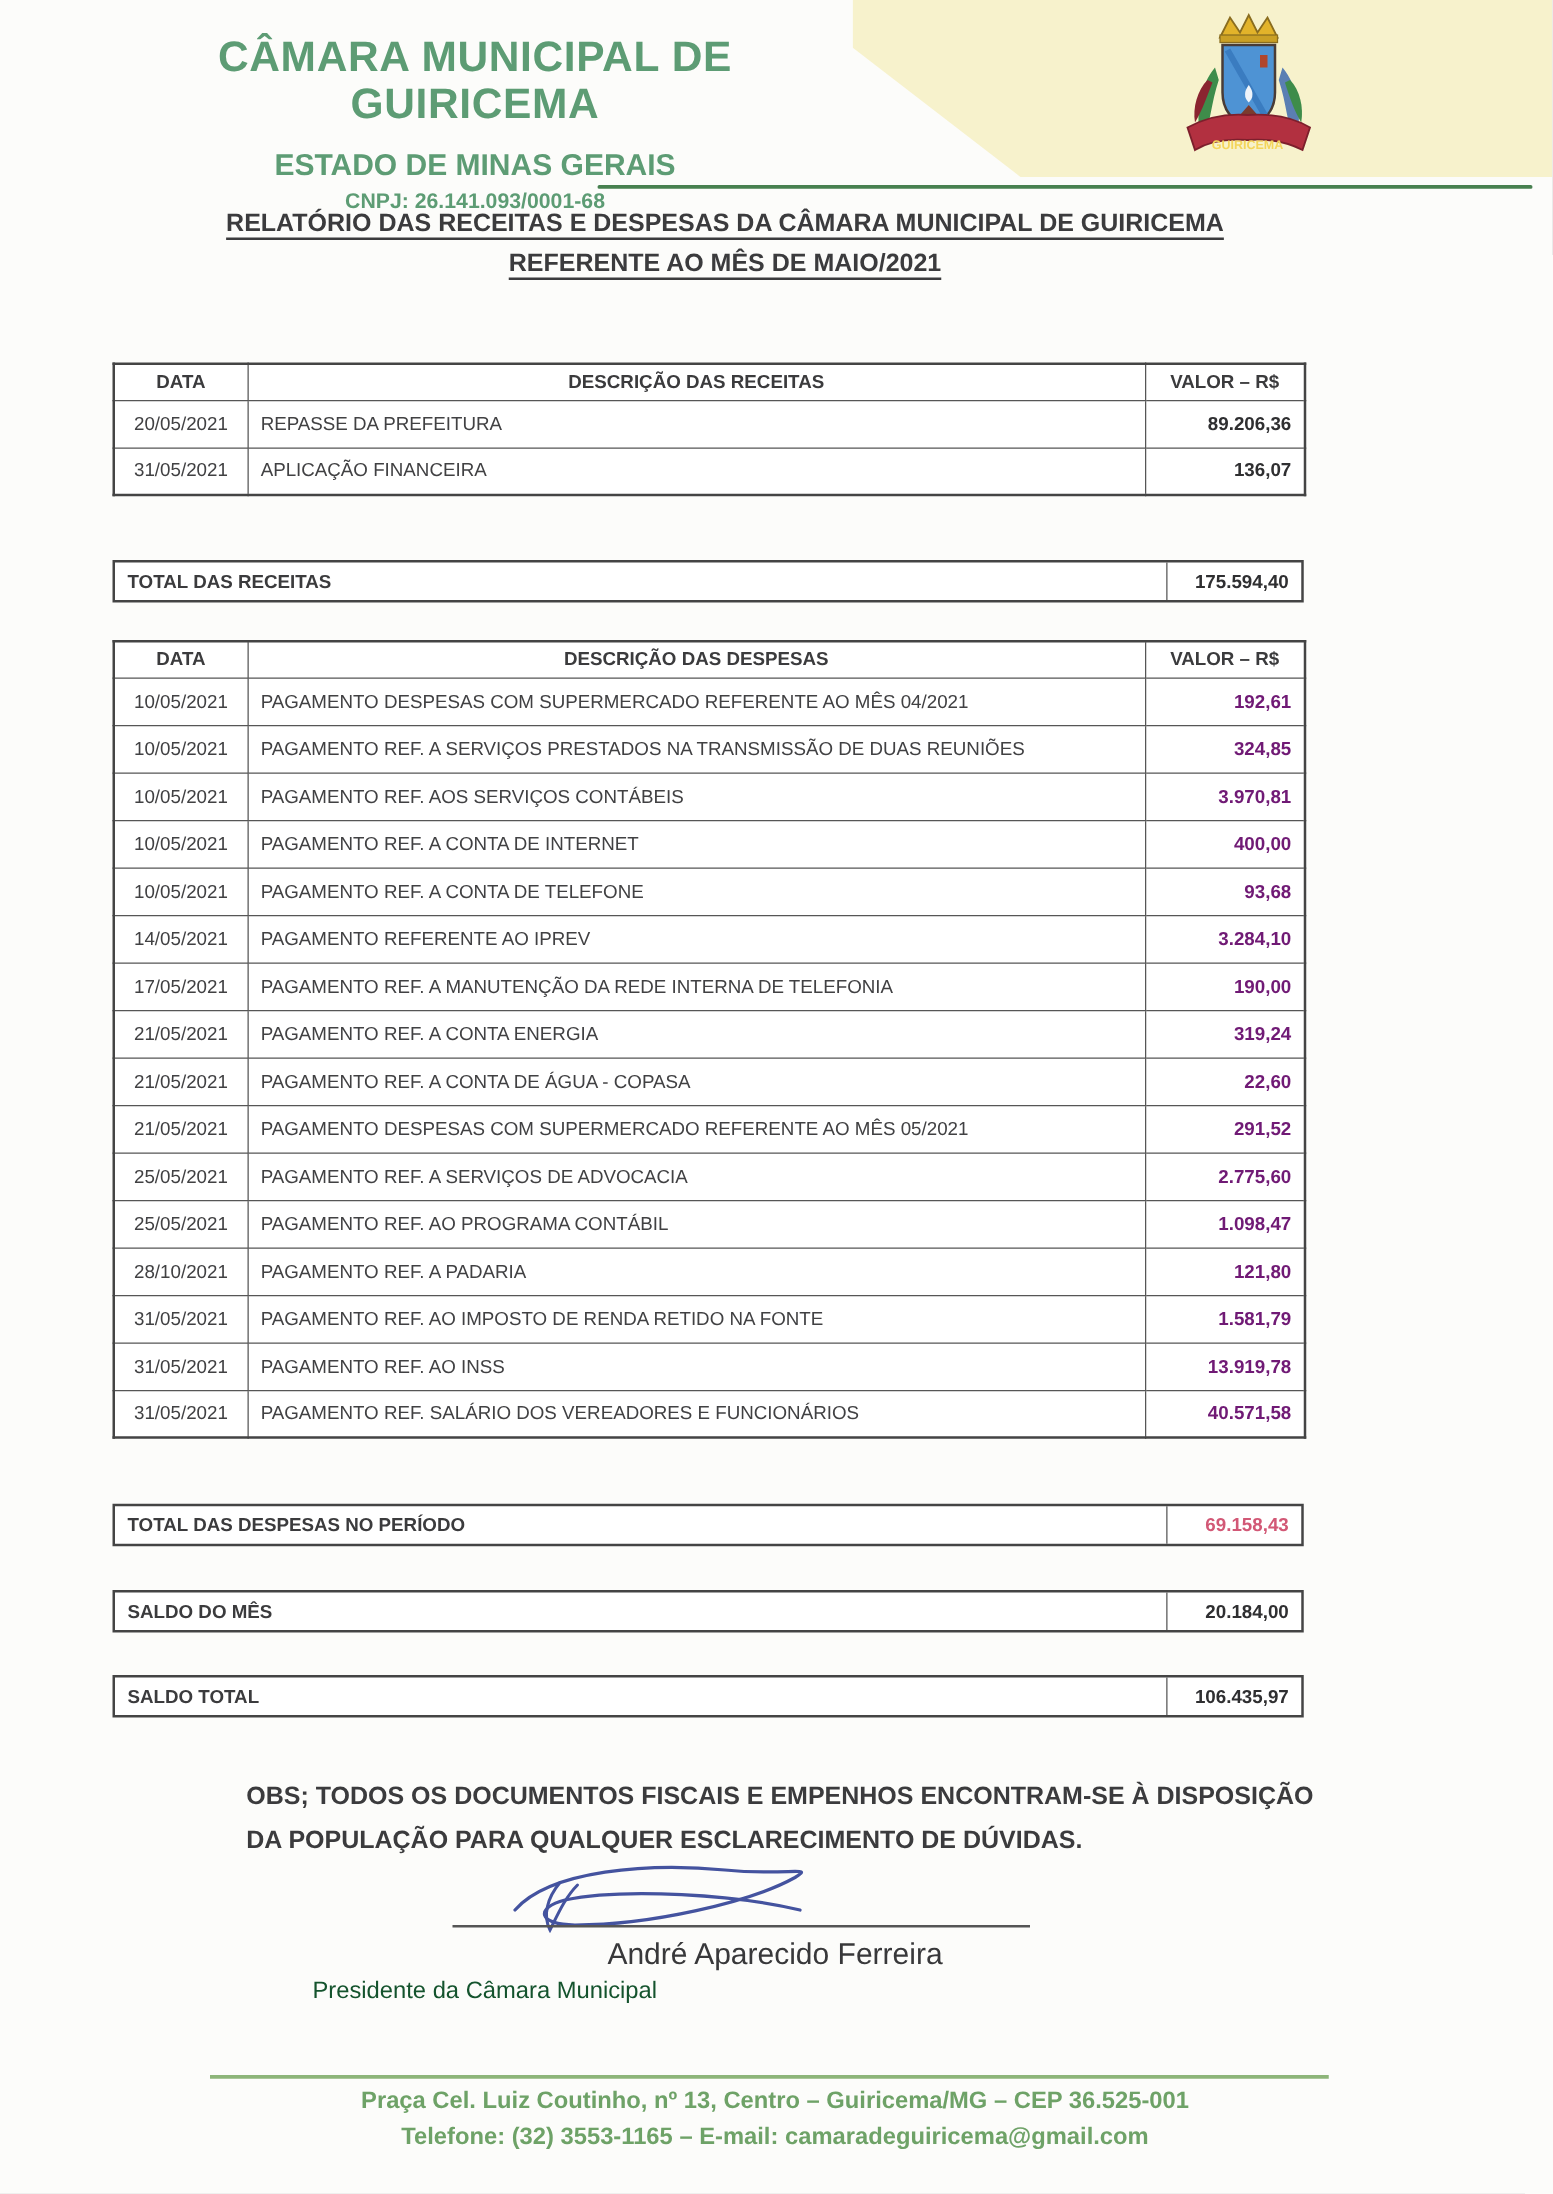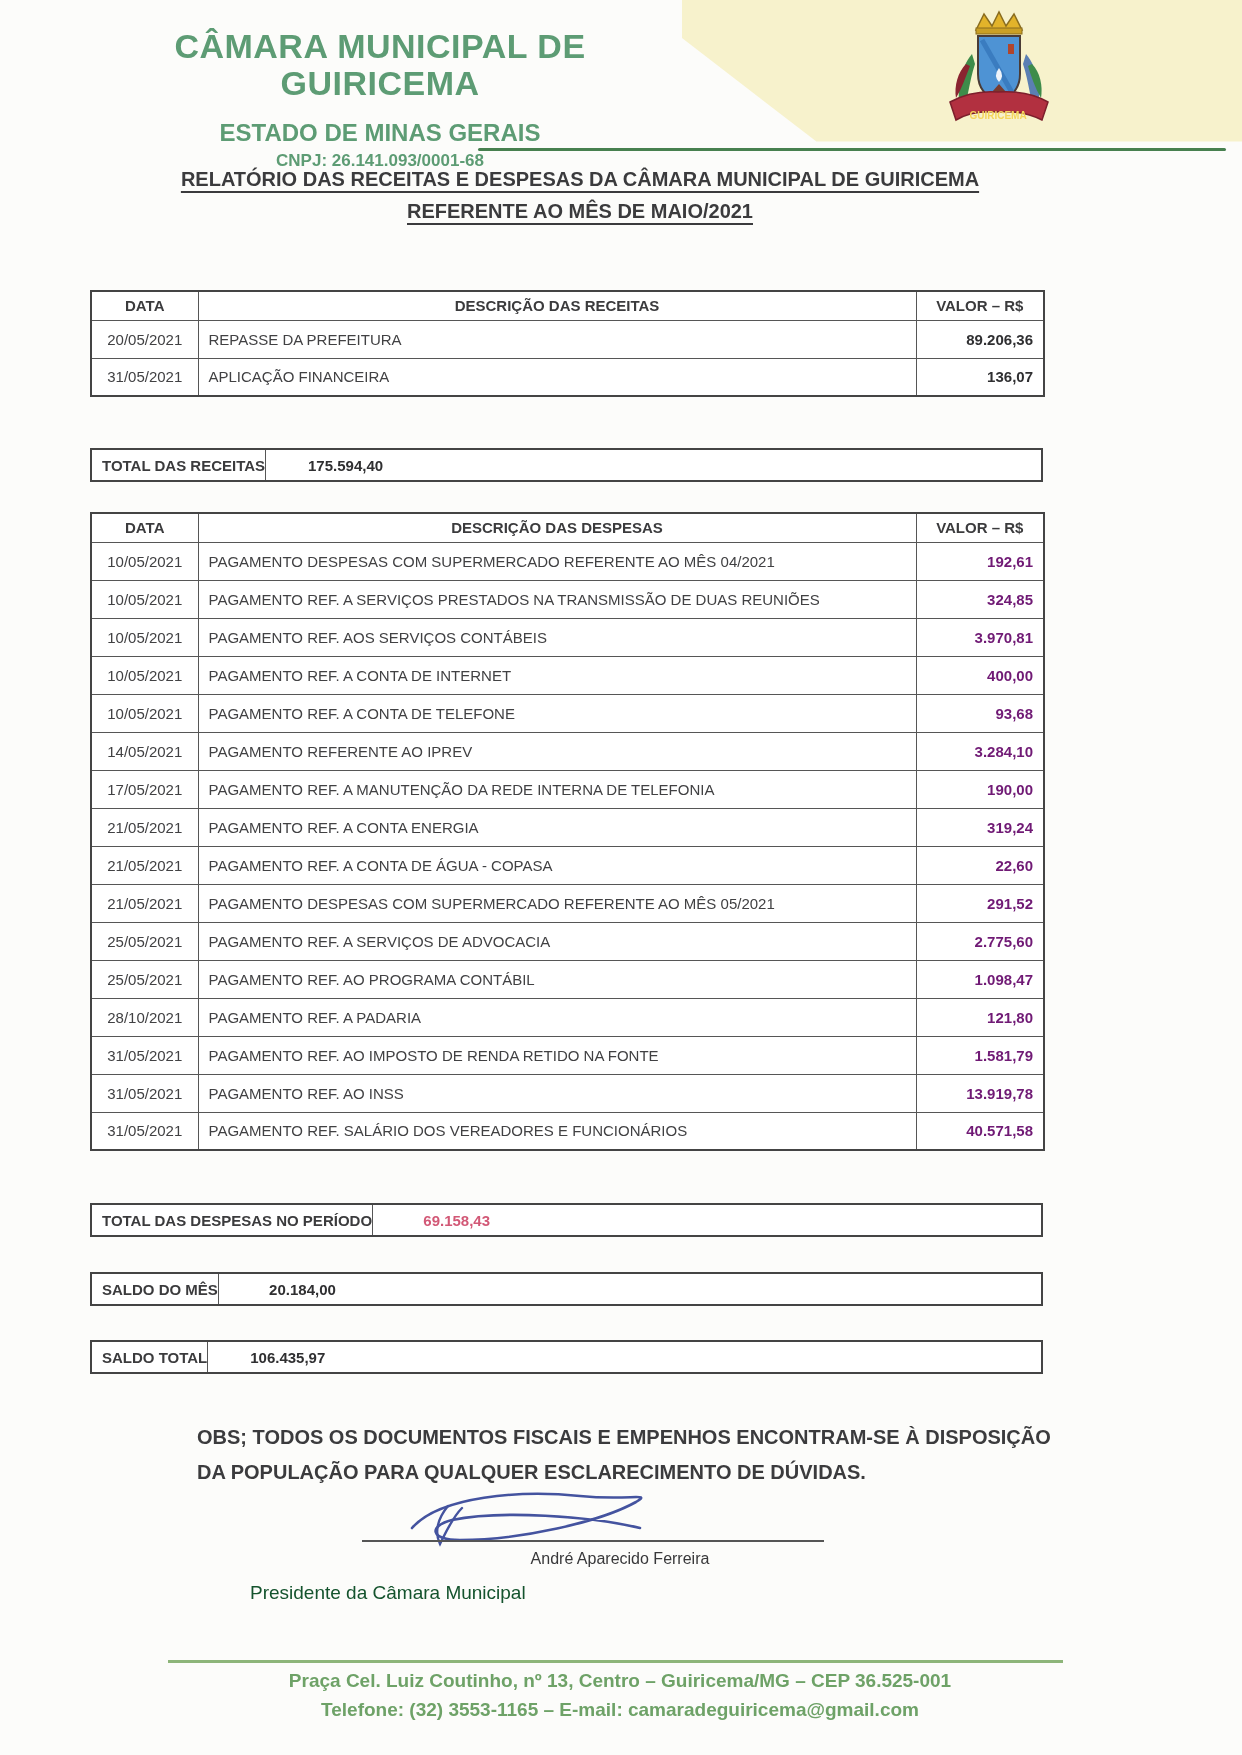--- a/index.html
+++ b/index.html
@@ -27,35 +27,35 @@
   table.doc th,table.doc td{border:1px solid #565656;font-size:15px;height:38px;padding:0 10px;overflow:hidden;white-space:nowrap}
   table.doc th{font-weight:bold;text-align:center;height:29px;color:#3b3b3d}
   td.c-date{text-align:center;color:#414143}
   td.c-desc{text-align:left;padding-left:13px;color:#414143}
   td.c-val{text-align:right;font-weight:bold;color:#2f2f31}
   .despesas td.c-val{color:#701a75}
   .pos-receitas{position:absolute;left:90px;top:290px}
   .pos-despesas{position:absolute;left:90px;top:512px}
 
   .totalbar{position:absolute;left:90px;width:953px;height:34px;border:2px solid #444;background:#fff;
-    display:flex;align-items:center;justify-content:flex-start}
+    display:flex;align-items:center;justify-content:space-between}
   .totalbar .lbl{font-size:15px;font-weight:bold;padding-left:10px;color:#3b3b3d}
-  .totalbar .val{font-size:15px;font-weight:bold;padding-right:10px;border-left:1px solid #565656;width:128px;
+  .totalbar .val{font-size:15px;font-weight:bold;padding-right:10px;border-left:1px solid #565656;width:108px;
     text-align:right;height:100%;display:flex;align-items:center;justify-content:flex-end;color:#2f2f31}
   .totalbar .val.red{color:#d25876}
   .pos-total-receitas{top:448px}
   .pos-total-despesas{top:1203px}
   .pos-saldo-mes{top:1272px}
   .pos-saldo-total{top:1340px}
 
   
   .obs{position:absolute;left:197px;top:1420px;width:860px;font-size:20px;font-weight:bold;line-height:35px;color:#3b3b3d}
   .sig-scribble{position:absolute;left:400px;top:1488px;width:280px;height:62px}
   .sig-line{position:absolute;left:362px;top:1540px;width:462px;height:2px;background:#555}
-  .sig-name{position:absolute;left:250px;top:1550px;width:740px;text-align:center;font-size:16px;color:#38383a}
+  .sig-name{position:absolute;left:250px;top:1550px;width:740px;text-align:center;font-size:24px;color:#38383a}
   .sig-role{position:absolute;left:250px;top:1582px;width:740px;font-size:19px;color:#14532d}
 
   
   .footer-rule{position:absolute;left:168px;top:1660px;width:895px;height:3px;background:#8db579}
   .footer-text{position:absolute;left:90px;top:1670px;width:1060px;text-align:center;color:#6ea267;font-weight:bold}
   .footer-text .line1{font-size:19px}
   .footer-text .line2{font-size:19px;margin-top:7px}
 </style>
 </head>
 <body>

